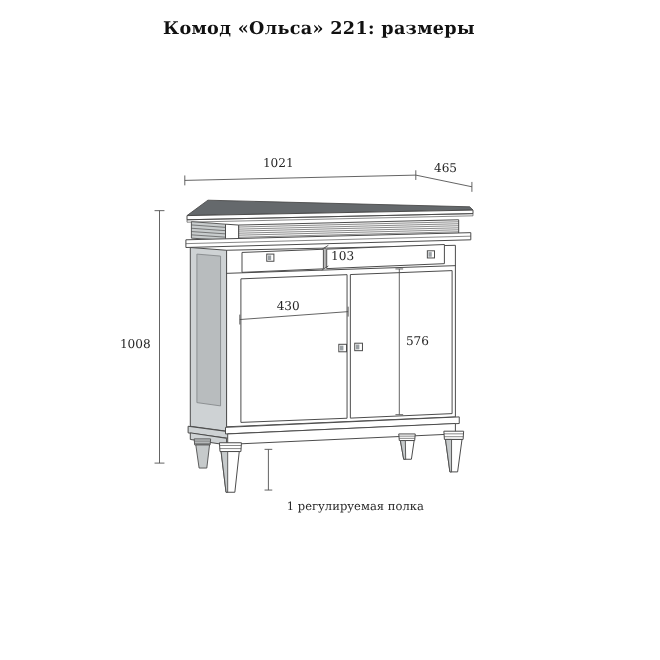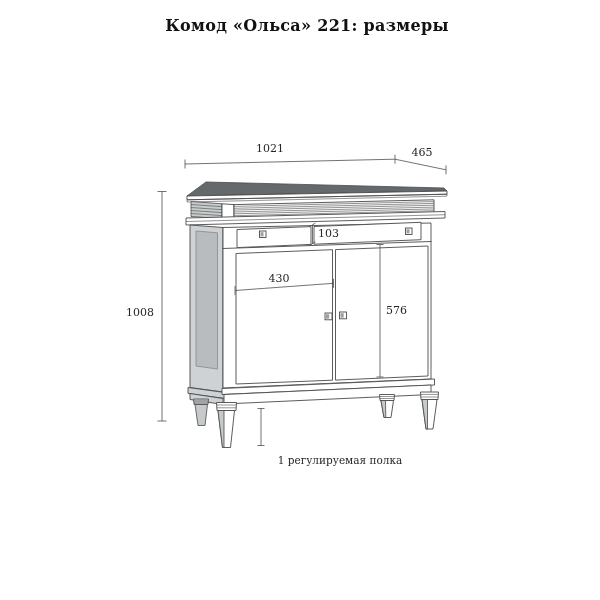--- a/index.html
+++ b/index.html
@@ -1,21 +1,21 @@
 <!DOCTYPE html>
 <html style="--line: #4a4a4a; --dim: #4f4f4f; --text: #262626; --title: #111111; --top-surface: #65696c; --side-frame: #ced2d4; --side-panel: #b8bcbe; --crown-side: #c8cccd; --leg-shade: #c6cacb; --knob: #9aa0a4; --bg: #ffffff;"><head>
 <meta charset="utf-8">
 <style>
   :root{
     --line:#4a4a4a; --dim:#4f4f4f; --text:#262626; --title:#111111;
     --top-surface:#65696c; --side-frame:#ced2d4; --side-panel:#b8bcbe;
     --crown-side:#c8cccd; --leg-shade:#c6cacb; --knob:#9aa0a4; --bg:#ffffff;
   }
   html,body{margin:0;padding:0;background:var(--bg);}
-  .stage{position:relative;width:536px;height:600px;background:var(--bg);overflow:hidden;margin-left:17px;}
+  .stage{position:relative;width:536px;height:600px;background:var(--bg);overflow:hidden;}
   svg{display:block;}
   text{font-family:"DejaVu Serif","Liberation Serif",serif;fill:var(--text);}
   .title-text{font-size:16px;font-weight:bold;fill:var(--title);letter-spacing:.3px;}
   .dim-label{font-size:11px;}
   .note-text{font-size:10.5px;}
   .ln{stroke:var(--line);stroke-width:.9;fill:none;stroke-linecap:round;}
   .ln-thin{stroke:var(--line);stroke-width:.6;fill:none;}
   .dim{stroke:var(--dim);stroke-width:.8;fill:none;}
   .wfill{fill:#ffffff;stroke:var(--line);stroke-width:.9;}
   .topfill{fill:var(--top-surface);stroke:var(--line);stroke-width:.8;}

